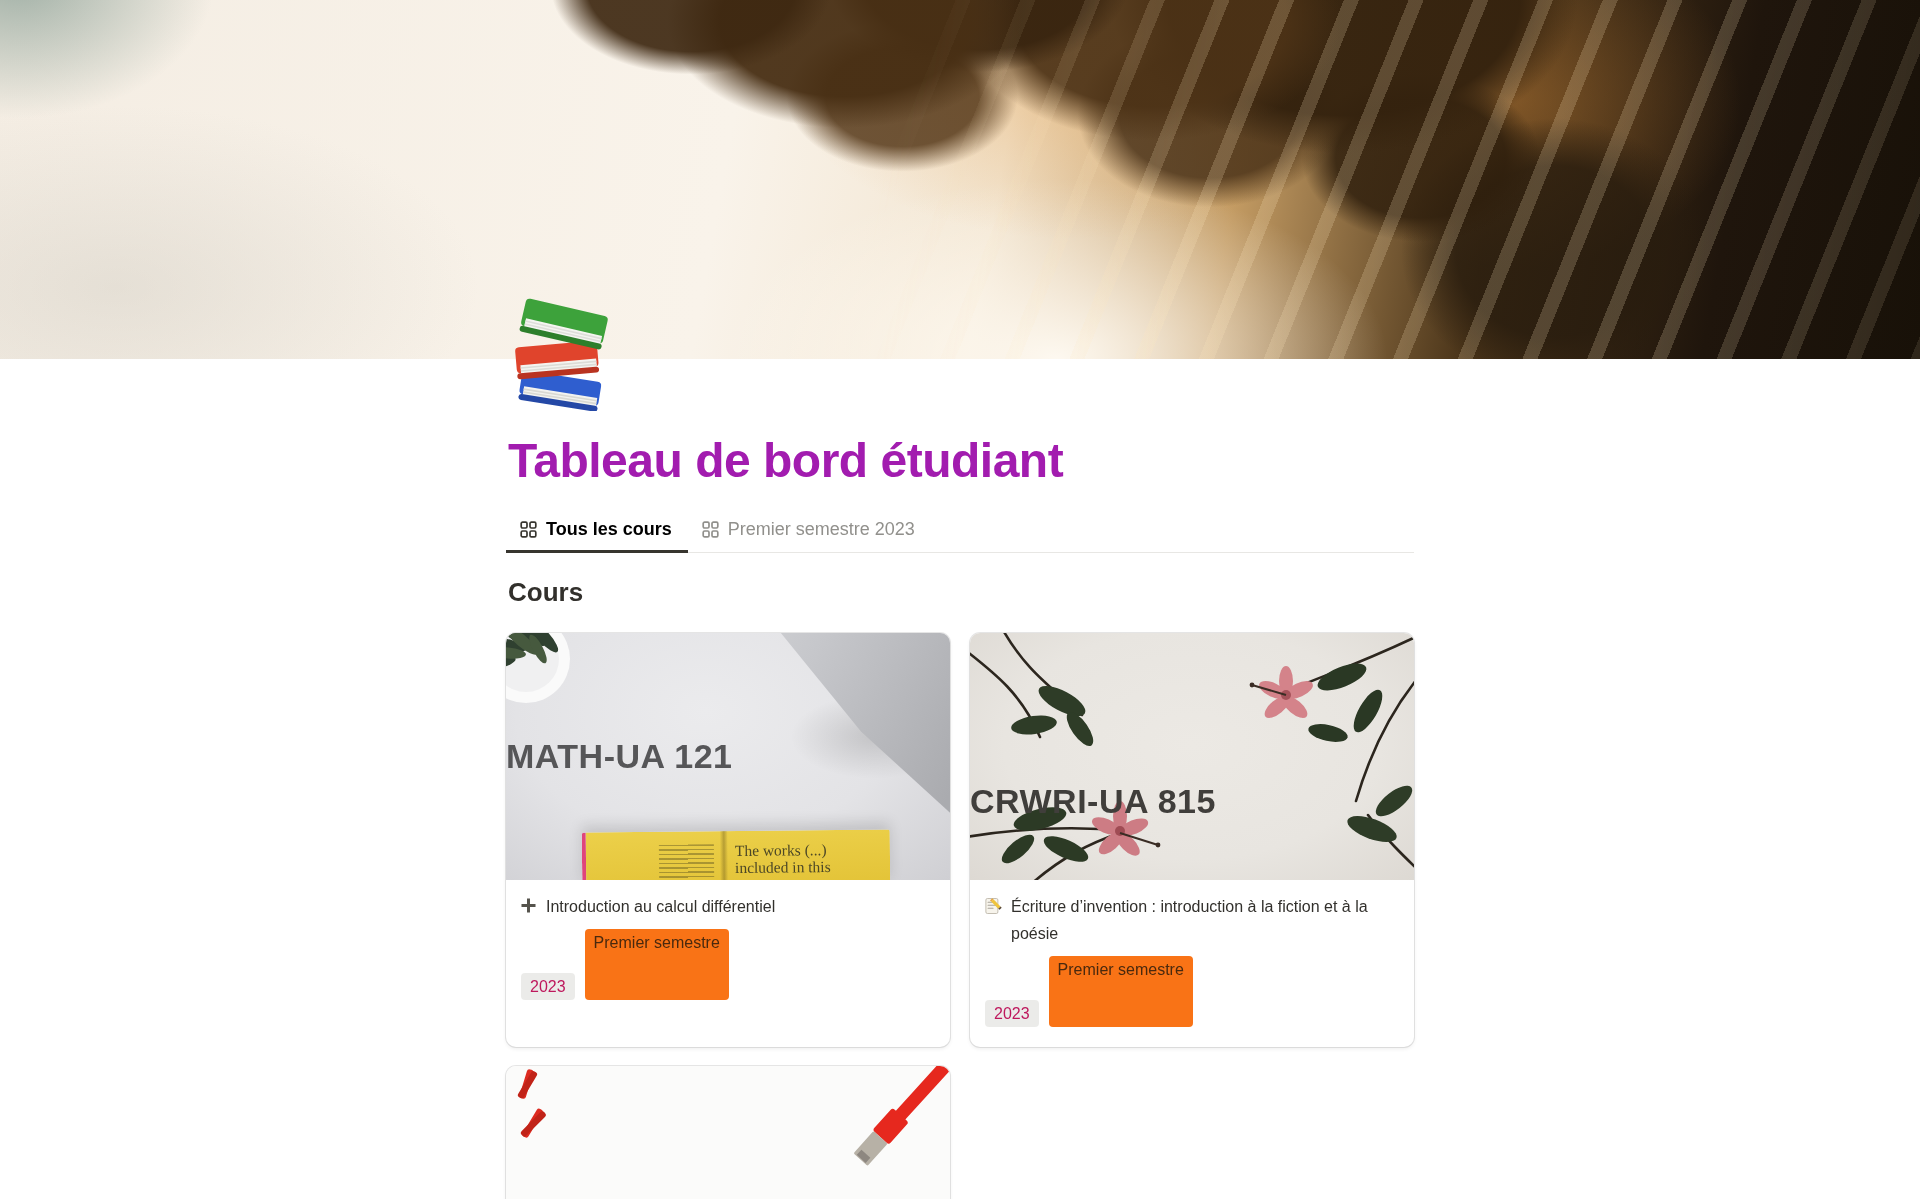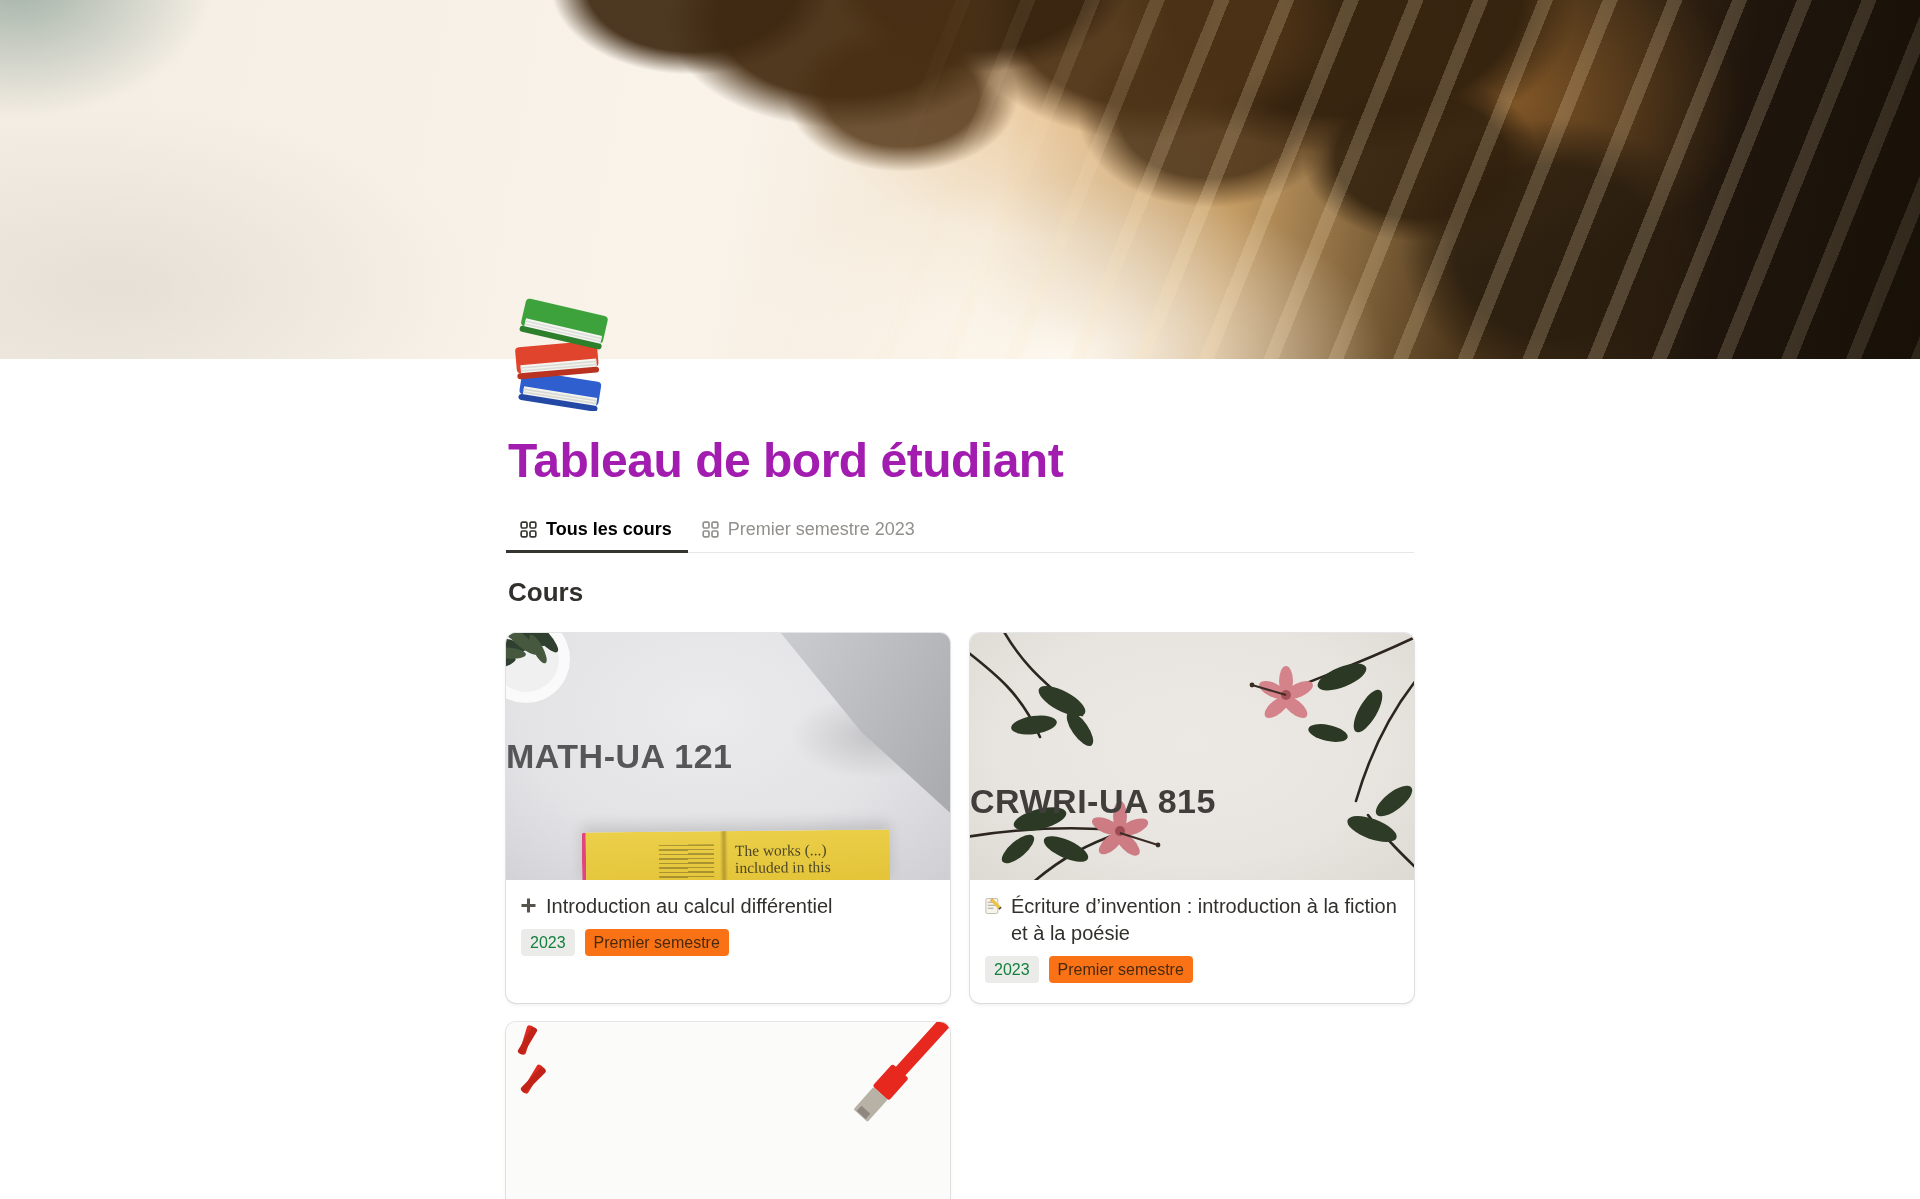--- a/index.html
+++ b/index.html
@@ -67,25 +67,25 @@
   .cards-grid{
     margin-top:24px;
     display:grid;grid-template-columns:444px 444px;column-gap:20px;row-gap:19px;
   }
   .card{
     background:#fff;border-radius:10px;overflow:hidden;cursor:pointer;
     box-shadow:rgba(15,15,15,.1) 0 0 0 1px, rgba(15,15,15,.07) 0 2px 4px;
   }
   .card-cover{position:relative;height:247px;overflow:hidden;}
   .card-body{padding:13px 14px 20px;}
-  .card-title{display:flex;align-items:flex-start;gap:9px;font-size:20px;font-weight:500;line-height:27px;color:#32302c;}
+  .card-title{display:flex;align-items:flex-start;gap:9px;font-size:16px;font-weight:500;line-height:27px;color:#32302c;}
   .card-icon{flex:none;margin-top:4px;}
   .card-tags{display:flex;gap:10px;margin-top:9px;padding-left:1px;}
   .tag{font-size:16px;line-height:21px;padding:3px 9px;border-radius:4px;white-space:nowrap;}
-  .tag-gray{background:rgba(227,226,224,.7);color:#15803d;}
+  .tag-gray{background:rgba(227,226,224,.7);color:#be185d;margin-top:44px;}
   .tag-orange{background:#f97316;color:#49290e;}
   
   .cover-math{background:radial-gradient(ellipse at 45% 32%,#ebebed 0%,#e3e3e6 55%,#cfcfd3 100%);}
   .laptop{
     position:absolute;inset:0;
     clip-path:polygon(61% -2%, 102% -2%, 102% 76%, 80% 40%);
     background:linear-gradient(118deg,#e4e5e7 8%,#c6c7cb 55%,#aaabaf 92%);
   }
   .laptop-shadow{
     position:absolute;inset:0;

